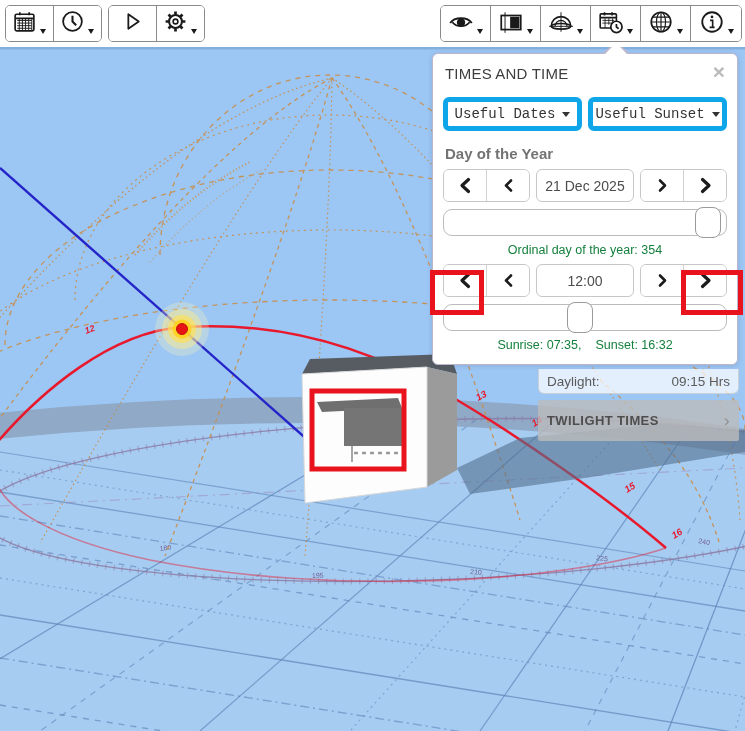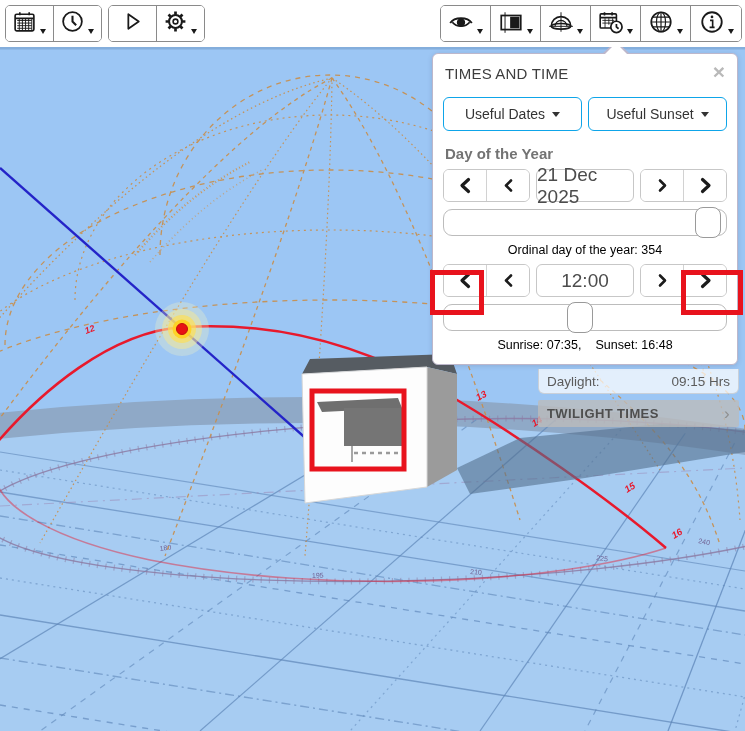--- a/index.html
+++ b/index.html
@@ -24,46 +24,46 @@
     border:1px solid #bdb7cb;border-radius:6px;box-shadow:0 1px 5px rgba(60,60,90,.18);
     z-index:10;box-sizing:border-box;padding:9px 10px 12px 10px;}
   .popup-caret-outer{position:absolute;left:602px;top:41px;width:0;height:0;z-index:11;
     border-left:14px solid transparent;border-right:14px solid transparent;border-bottom:13px solid #bdb7cb;}
   .popup-caret-inner{position:absolute;left:604px;top:43px;width:0;height:0;z-index:12;
     border-left:12px solid transparent;border-right:12px solid transparent;border-bottom:12px solid #ffffff;}
   .popup-header{display:flex;justify-content:space-between;align-items:flex-start;padding:2px 2px 0 2px;}
   .popup-title{font-size:15px;color:#3d3d3d;letter-spacing:.2px;}
   .popup-close{font-size:21px;line-height:14px;color:#b9b9b9;cursor:pointer;font-weight:bold;}
   .useful-row{display:flex;justify-content:space-between;margin-top:15px;}
-  .useful-btn{width:139px;height:34px;background:#fff;border:1px solid #0ea5e9;border-radius:6px;
-    font-size:14px;color:#333;display:flex;align-items:center;justify-content:center;cursor:pointer;box-sizing:border-box;}
+  .useful-btn{width:139px;height:34px;background:#fff;border:5px solid #0ea5e9;border-radius:6px;
+    font-size:14px;color:#333;display:flex;align-items:center;justify-content:center;cursor:pointer;box-sizing:border-box;font-family:Liberation Mono, monospace;}
   .dd-caret{width:0;height:0;border-left:4px solid transparent;border-right:4px solid transparent;
     border-top:5px solid #333;margin-left:7px;}
   .sec-head{font-size:15px;font-weight:bold;color:#737373;margin:14px 2px 0 2px;}
   .stepper-row{display:flex;gap:6px;margin-top:7px;height:33px;}
   .step-group{display:flex;border:1px solid #c7c7c7;border-radius:6px;overflow:hidden;box-sizing:border-box;}
   .step-btn{width:42px;display:flex;align-items:center;justify-content:center;background:#fff;border:none;
     border-right:1px solid #d2d2d2;cursor:pointer;}
   .step-btn:last-child{border-right:none;}
   .step-field{flex:1;border:1px solid #c7c7c7;border-radius:6px;background:#fff;color:#4c4c4c;
-    font-size:19px;display:flex;align-items:center;justify-content:center;box-sizing:border-box;}
+    font-size:14px;display:flex;align-items:center;justify-content:center;box-sizing:border-box;}
   .slider{position:relative;margin-top:7px;height:27px;border:1px solid #bcbcbc;border-radius:9px;
     background:#fff;box-sizing:border-box;}
   .thumb{position:absolute;top:-3px;width:26px;height:31px;background:#fff;border:1.5px solid #9a9a9a;
     border-radius:8px;box-sizing:border-box;cursor:pointer;}
   .thumb-day{left:251px;} .thumb-time{left:123px;}
-  .cap{font-size:12.5px;color:#000000;text-align:center;margin-top:7px;}
+  .cap{font-size:12.5px;color:#15803d;text-align:center;margin-top:7px;}
   .cap .gap{display:inline-block;width:14px;}
 
   
   .daylight-row{position:absolute;left:538px;top:369px;width:201px;height:25px;z-index:5;
     background:rgba(255,255,255,.72);border:1px solid rgba(170,170,170,.45);border-top:none;
     border-radius:0 0 6px 6px;display:flex;justify-content:space-between;align-items:center;
     padding:0 8px;box-sizing:border-box;font-size:13.5px;color:#5b5b5b;}
-  .twilight-bar{position:absolute;left:538px;top:400px;width:201px;height:27px;z-index:5;
+  .twilight-bar{position:absolute;left:538px;top:400px;width:201px;height:41px;z-index:5;
     background:rgba(187,187,187,.8);border-radius:2px;display:flex;justify-content:space-between;
     align-items:center;padding:0 9px;box-sizing:border-box;font-size:13px;font-weight:bold;
     color:#4e4e4e;letter-spacing:.4px;cursor:pointer;}
   .twilight-bar .chev{font-weight:normal;font-size:17px;color:#8f8f8f;}
 
   
   .anno{position:absolute;border:5px solid #e8131d;z-index:20;box-sizing:border-box;pointer-events:none;}
   .anno-left{left:430px;top:270px;width:54px;height:45px;}
   .anno-right{left:681px;top:270px;width:62px;height:45px;}
 
@@ -369,21 +369,21 @@
           <svg width="15" height="17" viewBox="0 0 15 17">
               <polyline points="4.5,2.5 11,8.5 4.5,14.5" fill="none" stroke="#1c1c1c" stroke-width="3.2" stroke-linecap="round" stroke-linejoin="round"></polyline>
             </svg>
         </div>
       </div>
     </div>
     <div class="slider">
       <div class="thumb thumb-time"></div>
     </div>
     <div class="cap">
-      <span>Sunrise: 07:35,</span><span class="gap"></span><span>Sunset: 16:48</span>
+      <span>Sunrise: 07:35,</span><span class="gap"></span><span>Sunset: 16:32</span>
     </div>
   </div>
 
   <div class="daylight-row">
     <span>Daylight:</span>
     <span>09:15 Hrs</span>
   </div>
   <div class="twilight-bar">
     <span>TWILIGHT TIMES</span>
     <span class="chev">›</span>

